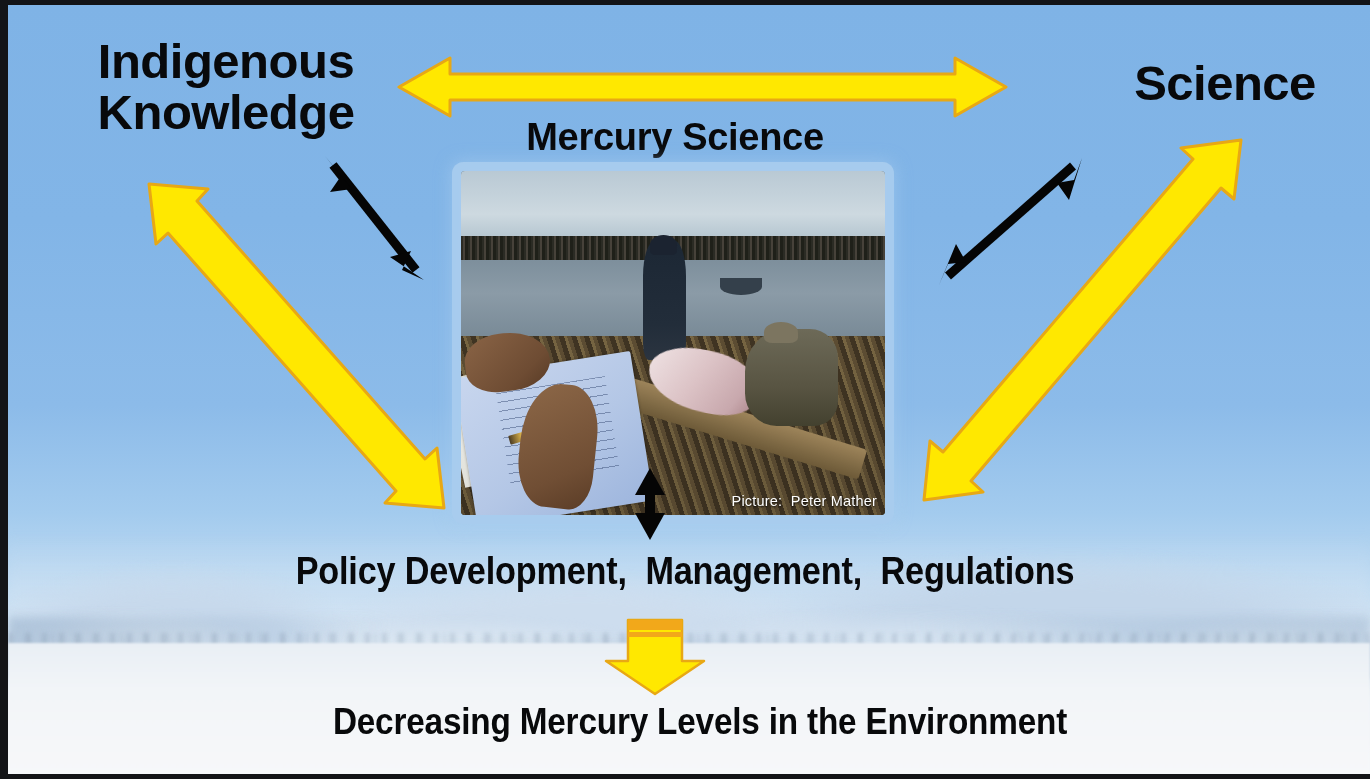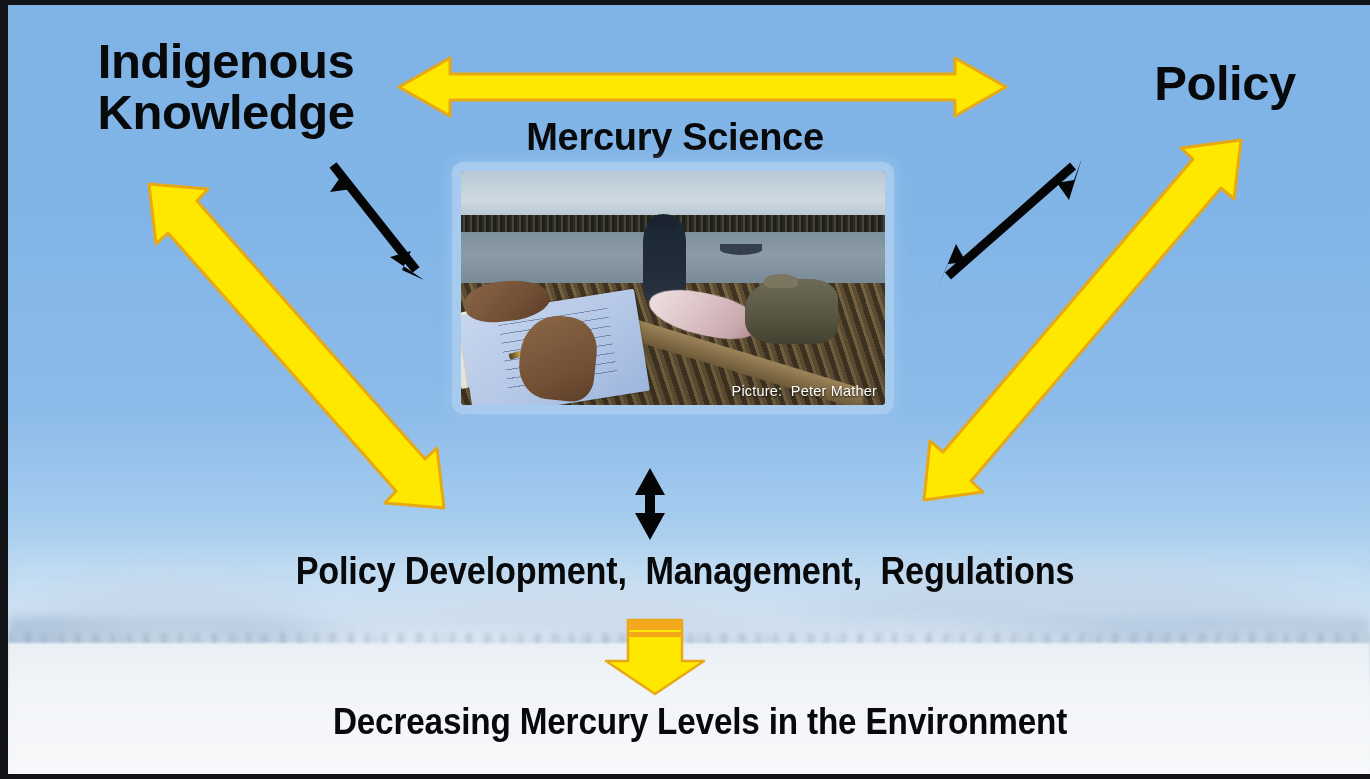--- a/index.html
+++ b/index.html
@@ -173,21 +173,21 @@
     transform-origin: center center;
     letter-spacing: -0.2px;
   }
 
   
   #center-photo {
     position: absolute;
     left: 461px;
     top: 171px;
     width: 424px;
-    height: 234px;
+    height: 344px;
     border-radius: 4px;
     box-shadow: 0 0 0 9px rgba(168,204,238,0.92),
                 0 0 16px 10px rgba(168,204,238,0.55);
     overflow: hidden;
     background: #4e5b63;
   }
   #center-photo .ph-sky {
     position: absolute; left: 0; top: 0; width: 100%; height: 23%;
     background: linear-gradient(to bottom, #b9c9d4 0%, #cdd9e0 55%, #a9bcc8 100%);
   }
@@ -346,21 +346,21 @@
     <div class="ridge ridge-far"></div>
     <div class="ridge ridge-mid"></div>
     <div class="ridge ridge-shadow"></div>
     <div class="snow-speckle"></div>
     <div class="snow-plain"></div>
   </div>
 
   <div class="label" id="label-ik">Indigenous
 Knowledge</div>
 
-  <div class="label" id="label-science">Policy</div>
+  <div class="label" id="label-science">Science</div>
 
   <div class="label" id="label-mercury">Mercury Science</div>
 
   <div class="label" id="label-policy">Policy Development,  Management,  Regulations</div>
 
   <div class="label" id="label-decreasing">Decreasing Mercury Levels in the Environment</div>
 
   <div id="center-photo">
     <div class="ph-sky"></div>
     <div class="ph-water"></div>

